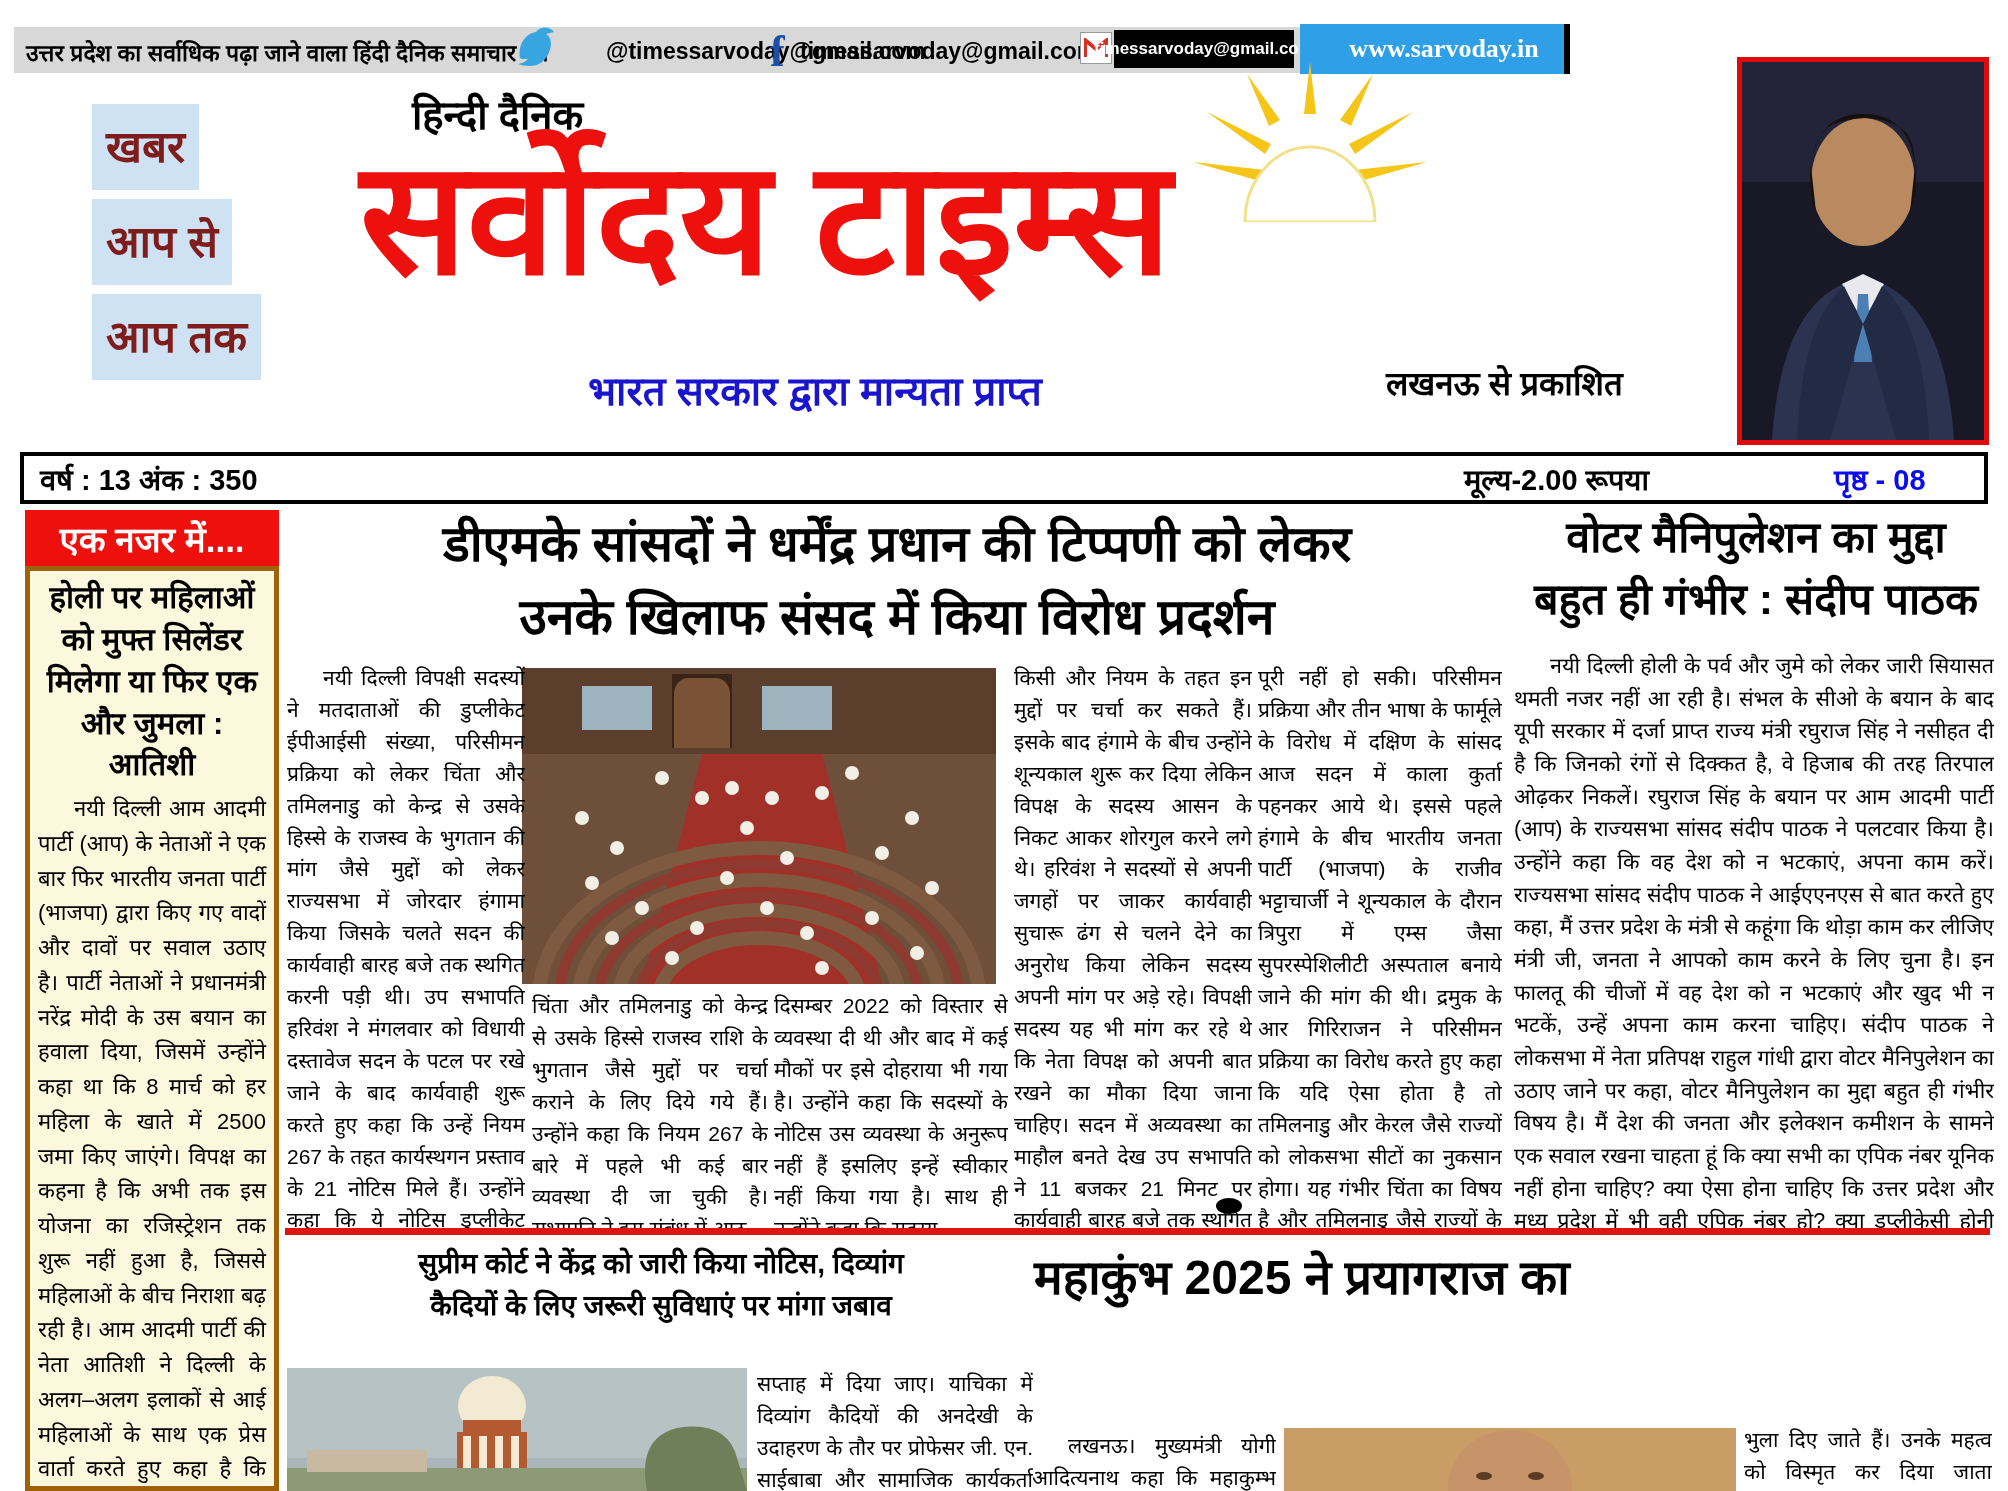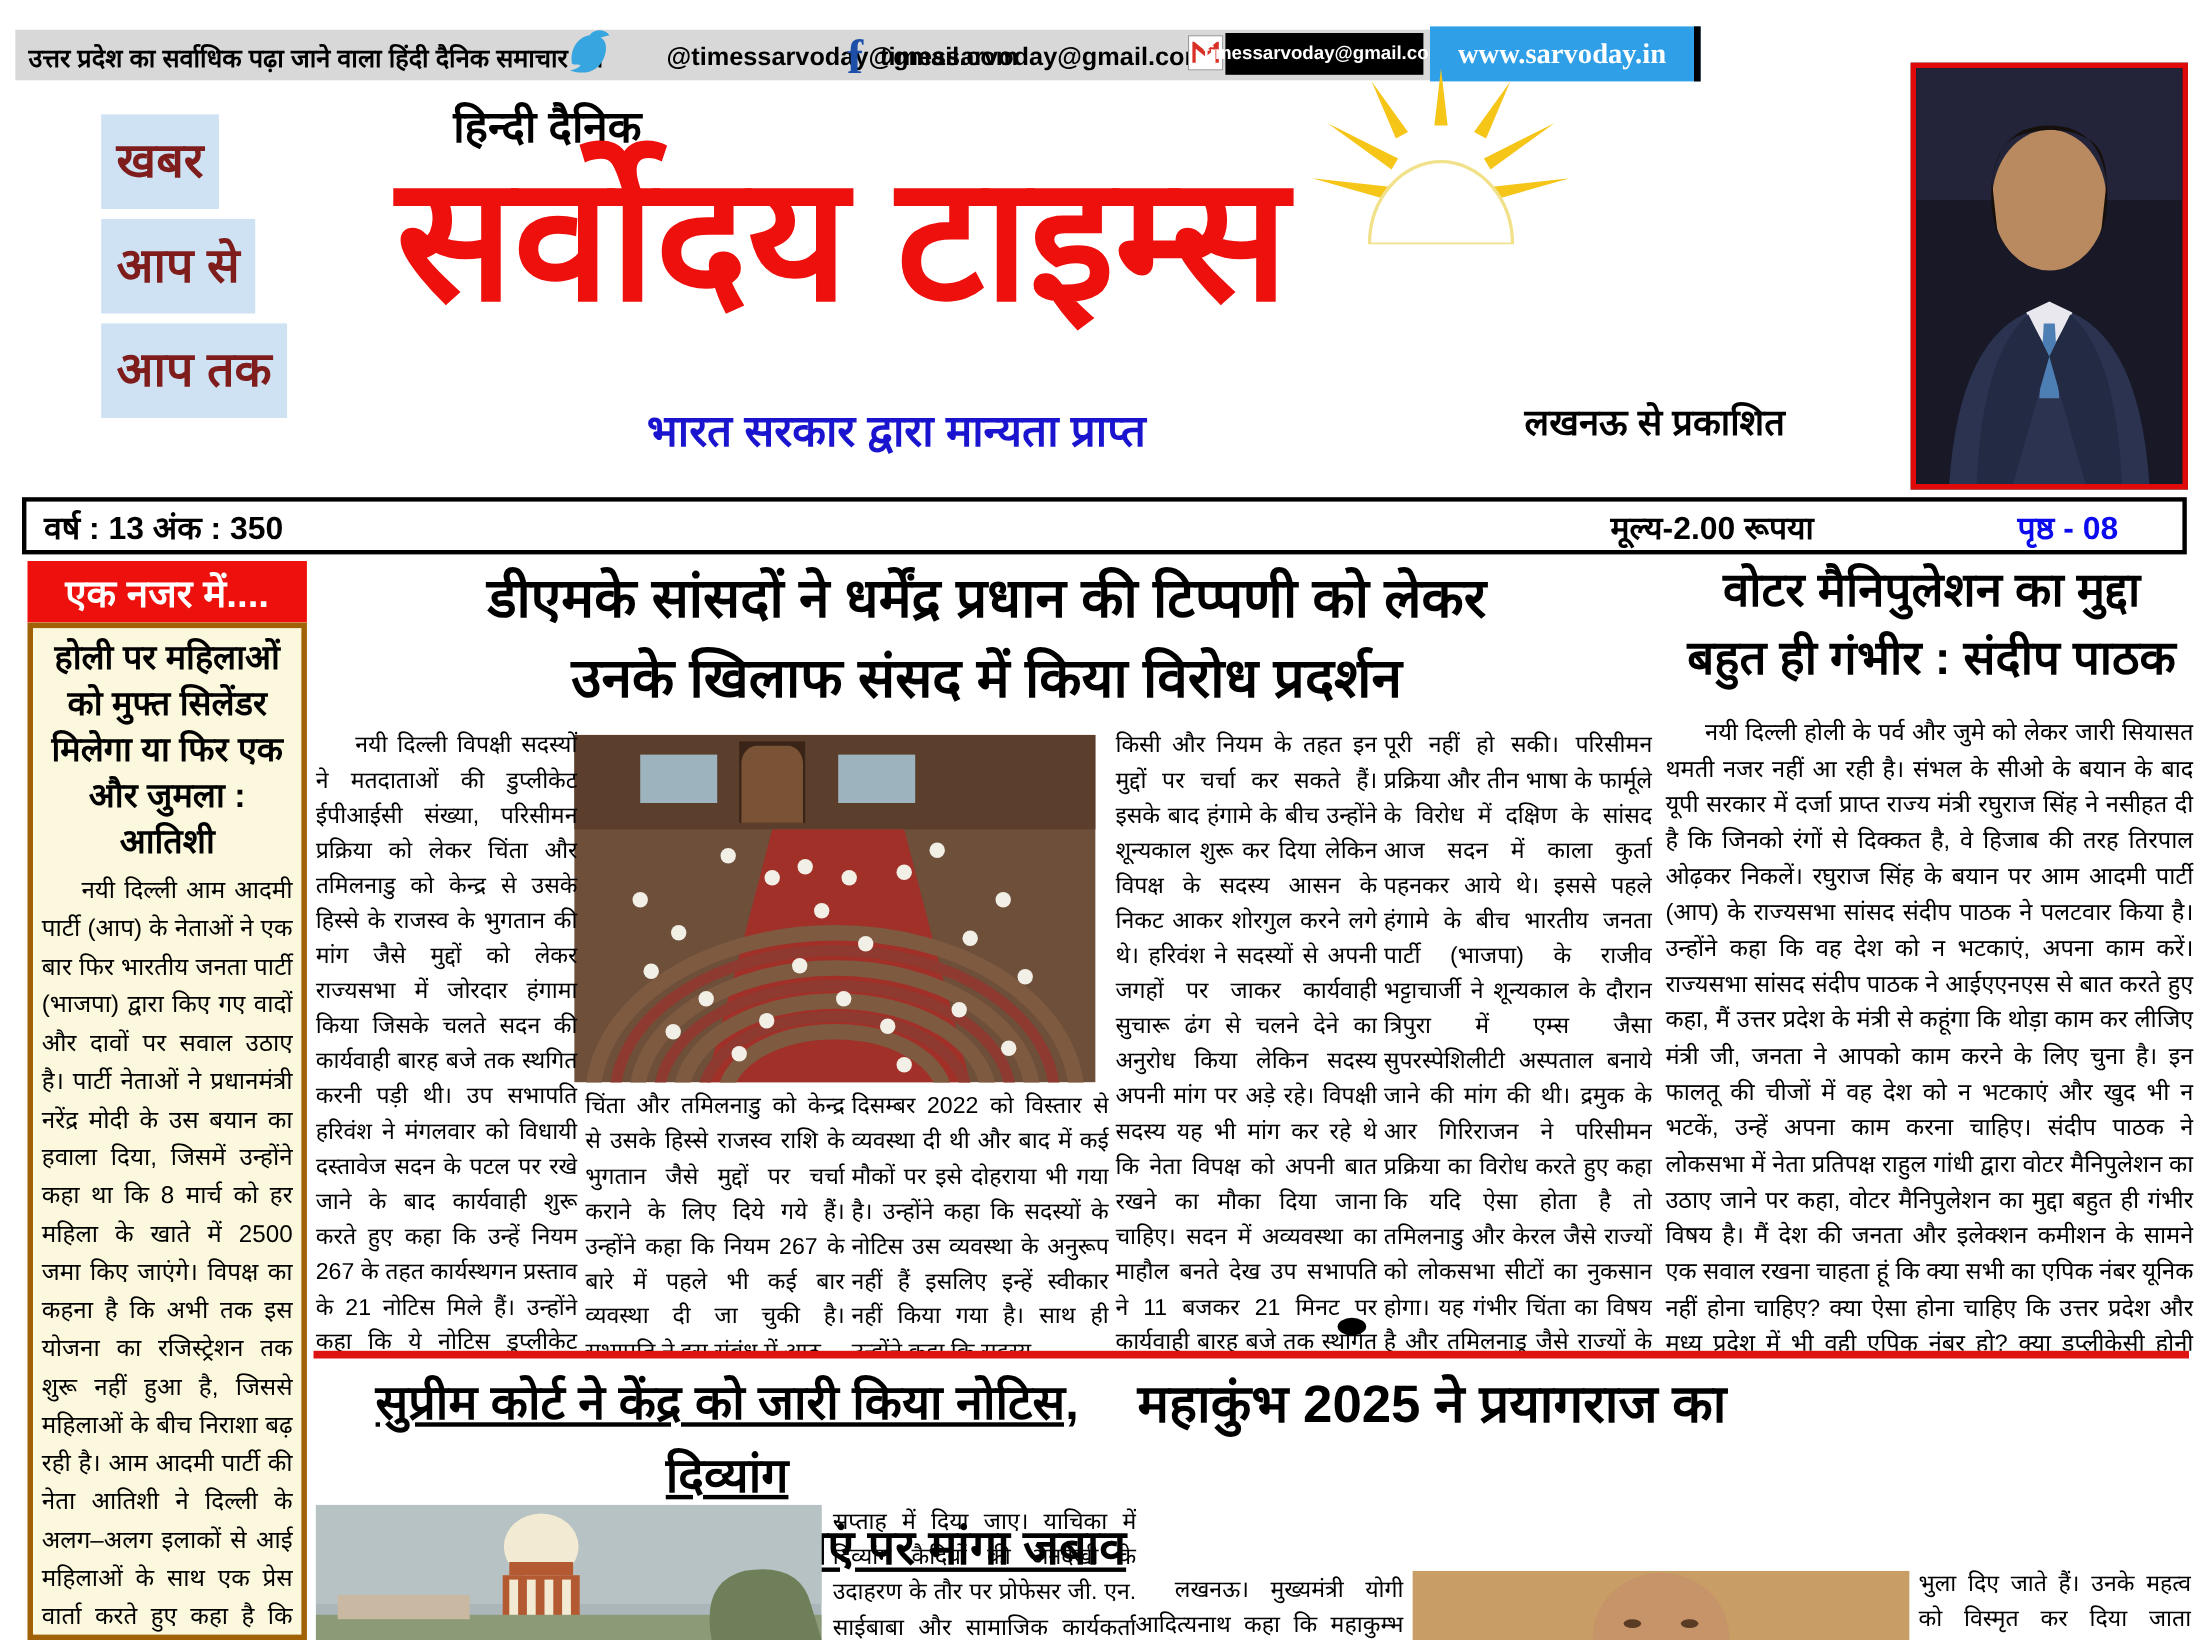--- a/index.html
+++ b/index.html
@@ -8,21 +8,21 @@
   .abs{position:absolute;}
   
   #topbar{left:14px;top:27px;width:1526px;height:46px;background:#d8d8d8;}
   .tagline{left:26px;top:36px;font-size:23px;font-weight:bold;}
   .tw-icon{left:516px;top:24px;width:40px;height:44px;}
   .tw-mail{left:558px;top:38px;font-size:23px;font-weight:bold;margin-left:48px;}
   .fb-icon{left:770px;top:26px;font-size:44px;font-weight:bold;color:#1d4fa8;font-family:"Liberation Serif",serif;}
   .fb-mail{left:800px;top:38px;font-size:23px;font-weight:bold;}
   .gm-icon{left:1080px;top:32px;width:30px;height:30px;background:#fff;border:1px solid #999;display:flex;align-items:center;justify-content:center;}
   .gm-box{left:1114px;top:30px;width:180px;height:38px;background:#000;color:#fff;display:flex;align-items:center;justify-content:center;font-size:17px;font-weight:bold;}
-  .web-box{left:1300px;top:24px;width:240px;height:50px;background:#2f9fe8;border-right:6px solid #000;color:#fff;display:flex;align-items:center;justify-content:center;font-size:26px;font-weight:bold;font-family:"Liberation Serif",serif;}
+  .web-box{left:1300px;top:24px;width:240px;height:50px;background:#2f9fe8;border-right:6px solid #000;color:#fff;display:flex;align-items:center;justify-content:center;font-size:26px;font-weight:bold;font-family:"Liberation Serif",serif;padding-left:24px;}
   
   .slogan{left:92px;top:104px;width:210px;}
   .slogan div{background:#cfe2f3;color:#7f1d1d;font-weight:bold;font-size:44px;line-height:1.0;
               padding:21px 14px;margin-bottom:9px;display:table;}
   .kicker{left:412px;top:86px;font-size:40px;font-weight:bold;}
   #sun{left:1185px;top:62px;}
   .paper-title{left:360px;top:108px;width:1290px;font-size:158px;line-height:1.4;font-weight:bold;
                color:#ee100c;white-space:nowrap;z-index:2;}
   .subtitle{left:588px;top:362px;font-size:40px;font-weight:bold;color:#1b14cf;z-index:3;}
   .pubfrom{left:1386px;top:360px;font-size:33px;font-weight:bold;z-index:3;}
@@ -52,21 +52,21 @@
   .lead-c5{left:1258px;top:662px;width:244px;height:572px;}
   .indent{text-indent:36px;}
   .parl{left:522px;top:668px;width:474px;height:316px;}
   .enddot{left:1216px;top:1198px;width:26px;height:16px;background:#000;border-radius:50%;}
   
   .vot-hl{left:1516px;top:506px;width:480px;text-align:center;font-weight:800;font-size:43px;line-height:1.45;}
   .vot-body{left:1514px;top:650px;width:480px;height:578px;font-size:21.5px;}
   
   .redrule{left:285px;top:1228px;width:1705px;height:7px;background:#dd1410;}
   
-  .crt-hl{left:287px;top:1243px;width:748px;text-align:center;font-weight:800;font-size:44px;line-height:1.5;text-decoration:underline;}
+  .crt-hl{left:287px;top:1243px;width:748px;text-align:center;font-weight:800;font-size:28px;line-height:1.5;}
   .crt-photo{left:287px;top:1368px;width:460px;height:123px;}
   .crt-body{left:757px;top:1368px;width:276px;height:123px;}
   
   .kmb-hl{left:1034px;top:1240px;width:958px;text-align:left;font-weight:700;font-size:48px;line-height:1.6;white-space:nowrap;}
   .kmb-left{left:1032px;top:1430px;width:244px;height:61px;}
   .kmb-photo{left:1284px;top:1428px;width:452px;height:63px;}
   .kmb-right{left:1744px;top:1424px;width:248px;height:67px;}
   svg{display:block;}
 </style>
 </head>

